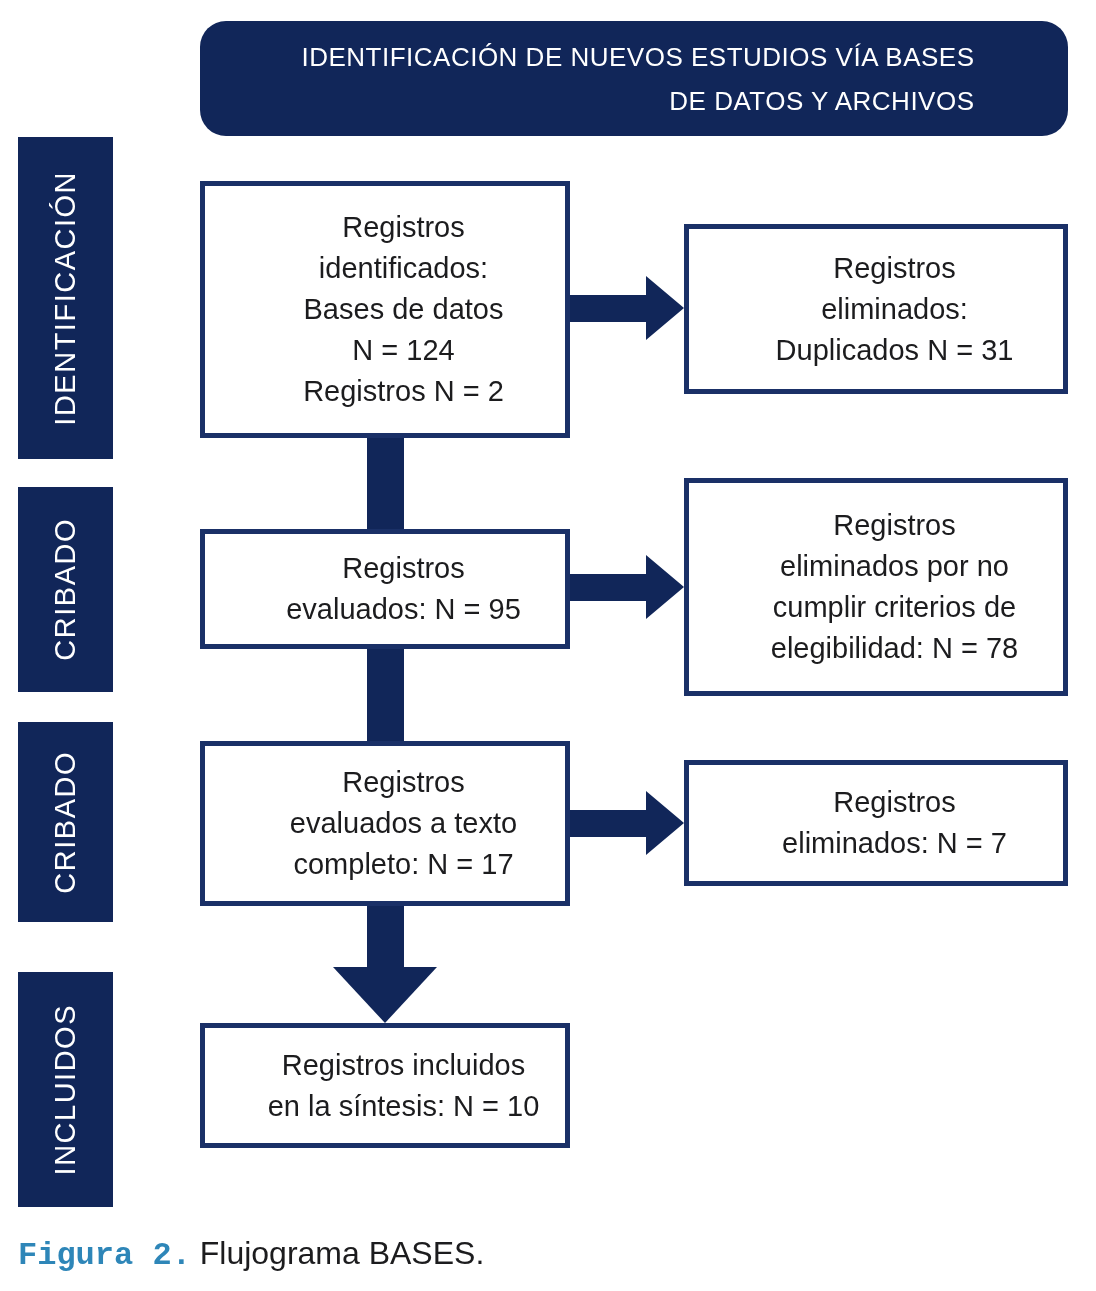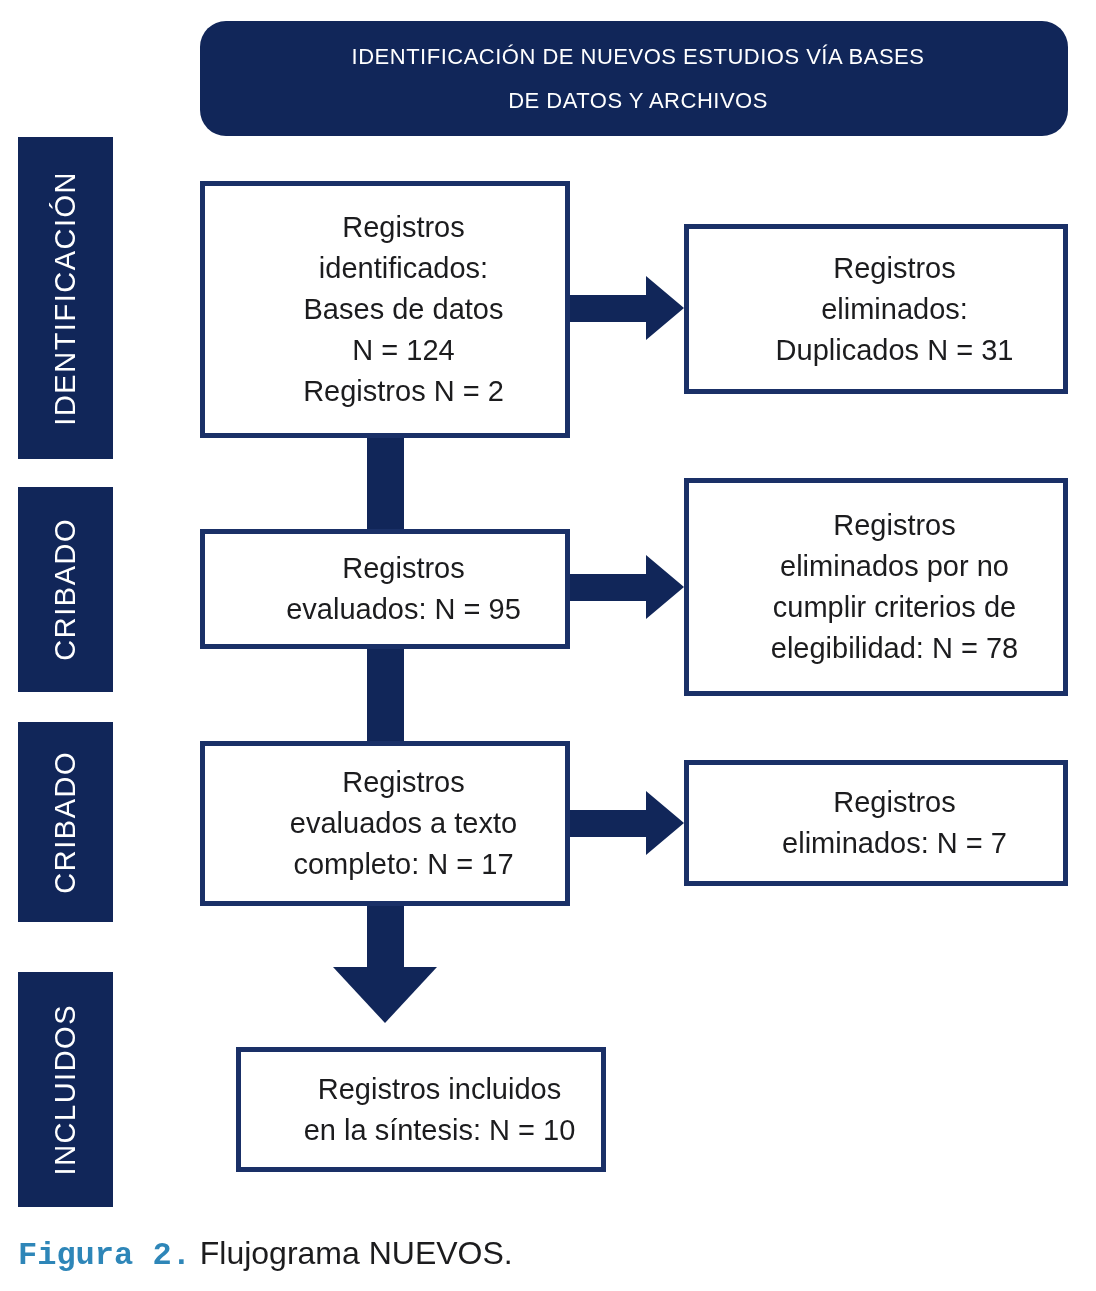--- a/index.html
+++ b/index.html
@@ -17,22 +17,22 @@
   }
   .abs { position: absolute; box-sizing: border-box; }
 
   
   .banner {
     left: 200px; top: 21px; width: 868px; height: 115px;
     background: #112659;
     border-radius: 26px;
     display: flex; align-items: center; justify-content: center;
     color: #ffffff;
-    font-size: 22px; line-height: 44px;
-    text-align: center;
+    font-size: 26px; line-height: 44px;
+    text-align: right;
     white-space: pre-line;
     letter-spacing: 0.5px;
     z-index: 2;
     padding-left: 8px;
   }
 
   
   .stage {
     left: 18px; width: 95px;
     background: #112659;
@@ -61,21 +61,21 @@
     color: #1c1c1e;
     font-size: 29px;
     line-height: 41px;
     white-space: pre-line;
     z-index: 2;
     padding-left: 37px;
   }
   #main-box-0 { left: 200px; top: 181px;  width: 370px; height: 257px; }
   #main-box-1 { left: 200px; top: 529px;  width: 370px; height: 120px; }
   #main-box-2 { left: 200px; top: 741px;  width: 370px; height: 165px; }
-  #main-box-3 { left: 200px; top: 1047px; width: 370px; height: 125px; margin-left: 36px; }
+  #main-box-3 { left: 200px; top: 1023px; width: 370px; height: 125px; }
   #side-box-0 { left: 684px; top: 224px;  width: 384px; height: 170px; }
   #side-box-1 { left: 684px; top: 478px;  width: 384px; height: 218px; }
   #side-box-2 { left: 684px; top: 760px;  width: 384px; height: 126px; }
 
   
   .bar { background: #112659; z-index: 1; }
   #vconn-0 { left: 367px; top: 433px; width: 37px; height: 101px; }
   #vconn-1 { left: 367px; top: 645px; width: 37px; height: 101px; }
   #vconn-2 { left: 367px; top: 902px; width: 37px; height: 67px;  }
   .tri-down {
@@ -162,16 +162,16 @@
 eliminados:
 Duplicados N = 31</div>
   <div class="abs flowbox" id="side-box-1">Registros
 eliminados por no
 cumplir criterios de
 elegibilidad: N = 78</div>
   <div class="abs flowbox" id="side-box-2">Registros
 eliminados: N = 7</div>
 
   <div class="abs caption">
-    <span class="fig-label">Figura 2.</span><span> Flujograma NUEVOS.</span>
+    <span class="fig-label">Figura 2.</span><span> Flujograma BASES.</span>
   </div>
 
 </div>
 
 </body></html>

